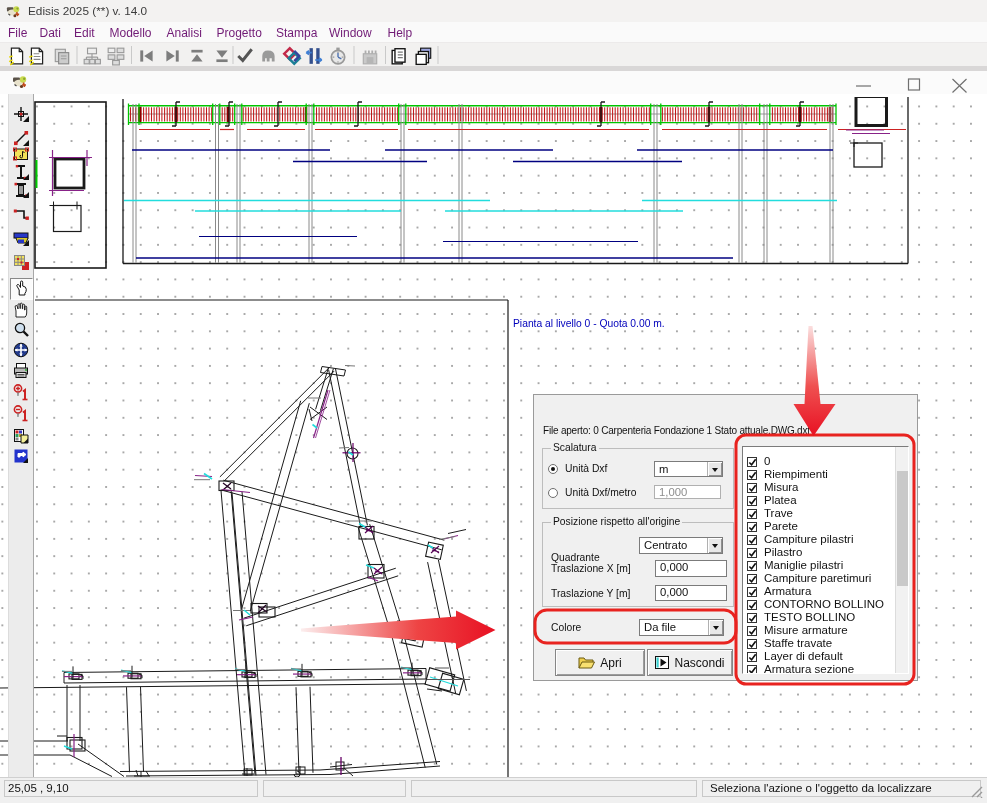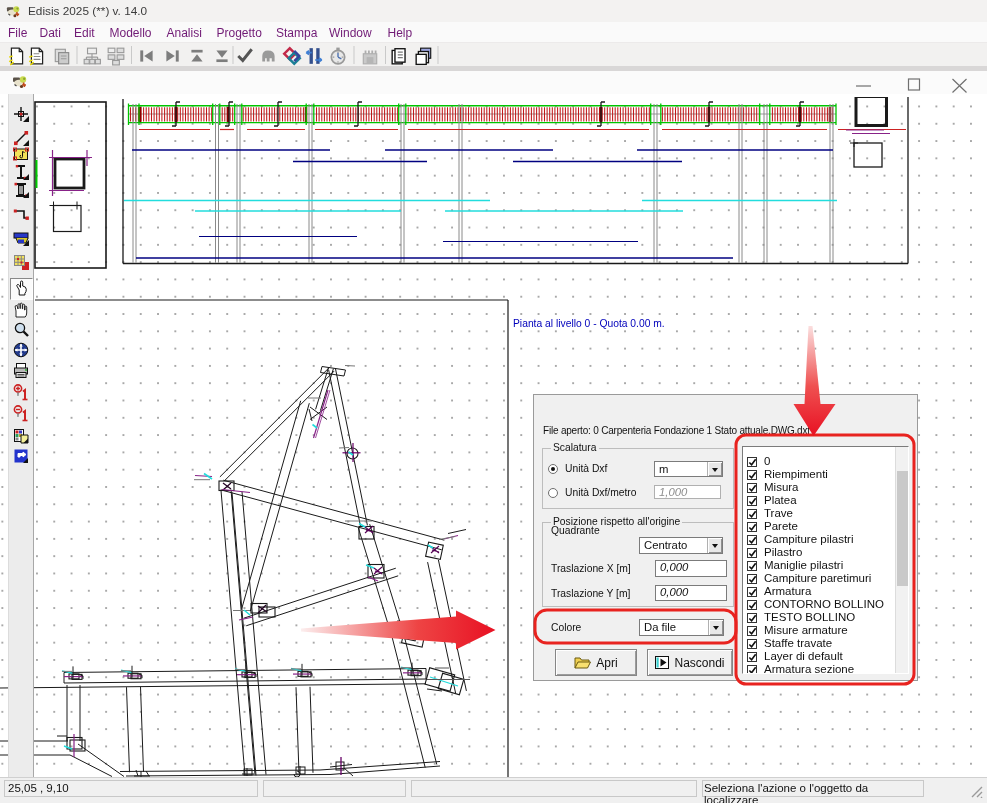--- a/index.html
+++ b/index.html
@@ -23,21 +23,21 @@
 #dtitle { position:absolute; left:0; top:0; width:100%; height:30px; background:#fff; }
 #dtitle svg { position:absolute; left:10px; top:8px; }
 #dtitle span { position:absolute; left:32px; top:8px; font-size:12px; color:#9c9c9c; }
 #dclose { left:auto !important; right:17px; top:9px !important; }
 #dfile { position:absolute; left:0; top:30px; width:100%; height:16px; padding-left:9px; font-size:10px; letter-spacing:-0.2px; color:#111; }
 .grp { position:absolute; border:1px solid #bdbdbd; }
 .grpl { position:absolute; background:#f0f0f0; padding:0 2px; font-size:10.3px; color:#111; }
 .lbl { position:absolute; font-size:10.3px; color:#111; white-space:nowrap; }
 .radio { position:absolute; width:10px; height:10px; border-radius:50%; background:#fff; border:1px solid #6e6e6e; }
 .radio.sel::after { content:""; position:absolute; left:2px; top:2px; width:4px; height:4px; border-radius:50%; background:#111; }
-.inp { position:absolute; background:#fff; border:1px solid #7b7b7b; font-size:11.3px; padding:0 0 0 4px; color:#111;font-style:italic; }
+.inp { position:absolute; background:#fff; border:1px solid #7b7b7b; font-size:11.3px; padding:0 0 0 4px; color:#111; }
 .inp.dis { border-color:#b0b0b0; color:#8e8e8e; }
 .cmb { position:absolute; background:#fff; border:1px solid #7b7b7b; }
 .cmb span { position:absolute; left:4px; top:1px; font-size:11.3px; color:#111; }
 .cmbb { position:absolute; right:0; top:0; bottom:0; width:15px; background:#e8e8e8;
   border-left:1px solid #b0b0b0; box-shadow:inset 1px 1px 0 #fff, inset -1px -1px 0 #909090; }
 .da { position:absolute; left:3.5px; top:5.5px; width:0; height:0; border:3.5px solid transparent; border-top:4.5px solid #111; }
 .btn { position:absolute; height:27px; background:#f0f0f0; border:1px solid #868686;
   box-shadow:inset 1px 1px 0 #fff, inset -1px -1px 0 #9c9c9c; font-family:"Liberation Sans",sans-serif;
   font-size:12px; color:#111; }
 .btn svg { vertical-align:-2px; margin-right:5px; }
@@ -553,39 +553,39 @@
       <span>m</span>
       <div class="cmbb">
         <div class="da"></div>
       </div>
     </div>
  <div class="radio" style="left:14px;top:93px"></div>
  <div class="lbl" style="left:31px;top:92px">Unità Dxf/metro</div>
  <div class="inp dis" style="left:120px;top:90px;width:67px;height:14px">1,000</div>
  <div class="grp" style="left:8px;top:127px;width:192px;height:85px"></div>
     <div class="grpl" style="left:17px;top:121px">Posizione rispetto all'origine</div>
- <div class="lbl" style="left:17px;top:130px">Quadrante</div>
+ <div class="lbl" style="left:17px;top:157px">Quadrante</div>
  <div class="cmb" style="left:105px;top:142px;width:84px;height:17px">
       <span>Centrato</span>
       <div class="cmbb">
         <div class="da"></div>
       </div>
     </div>
  <div class="lbl" style="left:17px;top:168px">Traslazione X [m]</div>
  <div class="inp" style="left:121px;top:165px;width:72px;height:17px">0,000</div>
  <div class="lbl" style="left:17px;top:193px">Traslazione Y [m]</div>
  <div class="inp" style="left:121px;top:190px;width:72px;height:16px">0,000</div>
  <div class="lbl" style="left:17px;top:227px">Colore</div>
  <div class="cmb" style="left:105px;top:224px;width:85px;height:17px">
       <span>Da file</span>
       <div class="cmbb">
         <div class="da"></div>
       </div>
     </div>
- <button class="btn" style="left:21px;top:254px;width:82px"><svg width="17" height="13" viewBox="0 0 17 13">
+ <button class="btn" style="left:21px;top:254px;width:90px"><svg width="17" height="13" viewBox="0 0 17 13">
         <path d="M1 12 V2 h5 l1.5 2 H15 v2" fill="#f0d050" stroke="#6a5a10"></path>
         <path d="M1 12 L4 6 H16.5 L13.5 12 Z" fill="#f8e070" stroke="#6a5a10"></path>
       </svg>Apri</button>
  <button class="btn" style="left:113px;top:254px;width:86px"><svg width="14" height="13" viewBox="0 0 14 13">
         <rect x="0.5" y="0.5" width="13" height="12" fill="#fff" stroke="#111"></rect>
         <rect x="1.5" y="1.5" width="2.2" height="10" fill="#3ad0d0"></rect>
         <path d="M5.5 2.5 L11.5 6.5 L5.5 10.5 Z" fill="#111"></path>
       </svg>Nascondi</button>
  <div id="lbox">
       <div class="li" style="top:9px">
@@ -745,16 +745,16 @@
  </defs>
  <rect x="736" y="435" width="178" height="249" rx="10" fill="none" stroke="#e8231f" stroke-width="3"></rect>
  <rect x="535" y="610" width="201" height="33" rx="12" fill="none" stroke="#e8231f" stroke-width="3"></rect>
  <path d="M808.5 326 L812.5 326 L820.5 404 L835.5 404 L813.5 436 L793.5 404 L804.5 404 Z" fill="url(#gd)"></path>
  <path d="M301 628.5 L456 616.5 L456 610.5 L495.5 630 L456 649.5 L456 643 L301 631.5 Z" fill="url(#gr)"></path>
 </svg>
 <div id="status">
  <div class="cell" style="left:4px;width:254px">25,05 , 9,10</div>
  <div class="cell" style="left:263px;width:143px"></div>
  <div class="cell" style="left:411px;width:286px"></div>
- <div class="cell" style="left:702px;width:222px;padding-left:1px">Seleziona l'azione o l'oggetto da localizzare</div>
+ <div class="cell" style="left:702px;width:279px;padding-left:7px">Seleziona l'azione o l'oggetto da localizzare</div>
  <svg id="grip" width="14" height="14">
       <path d="M13 3 L3 13 M13 8 L8 13 M13 13 L12 14" stroke="#9a9a9a" stroke-width="1.4"></path>
     </svg>
 </div>
 </body></html>

